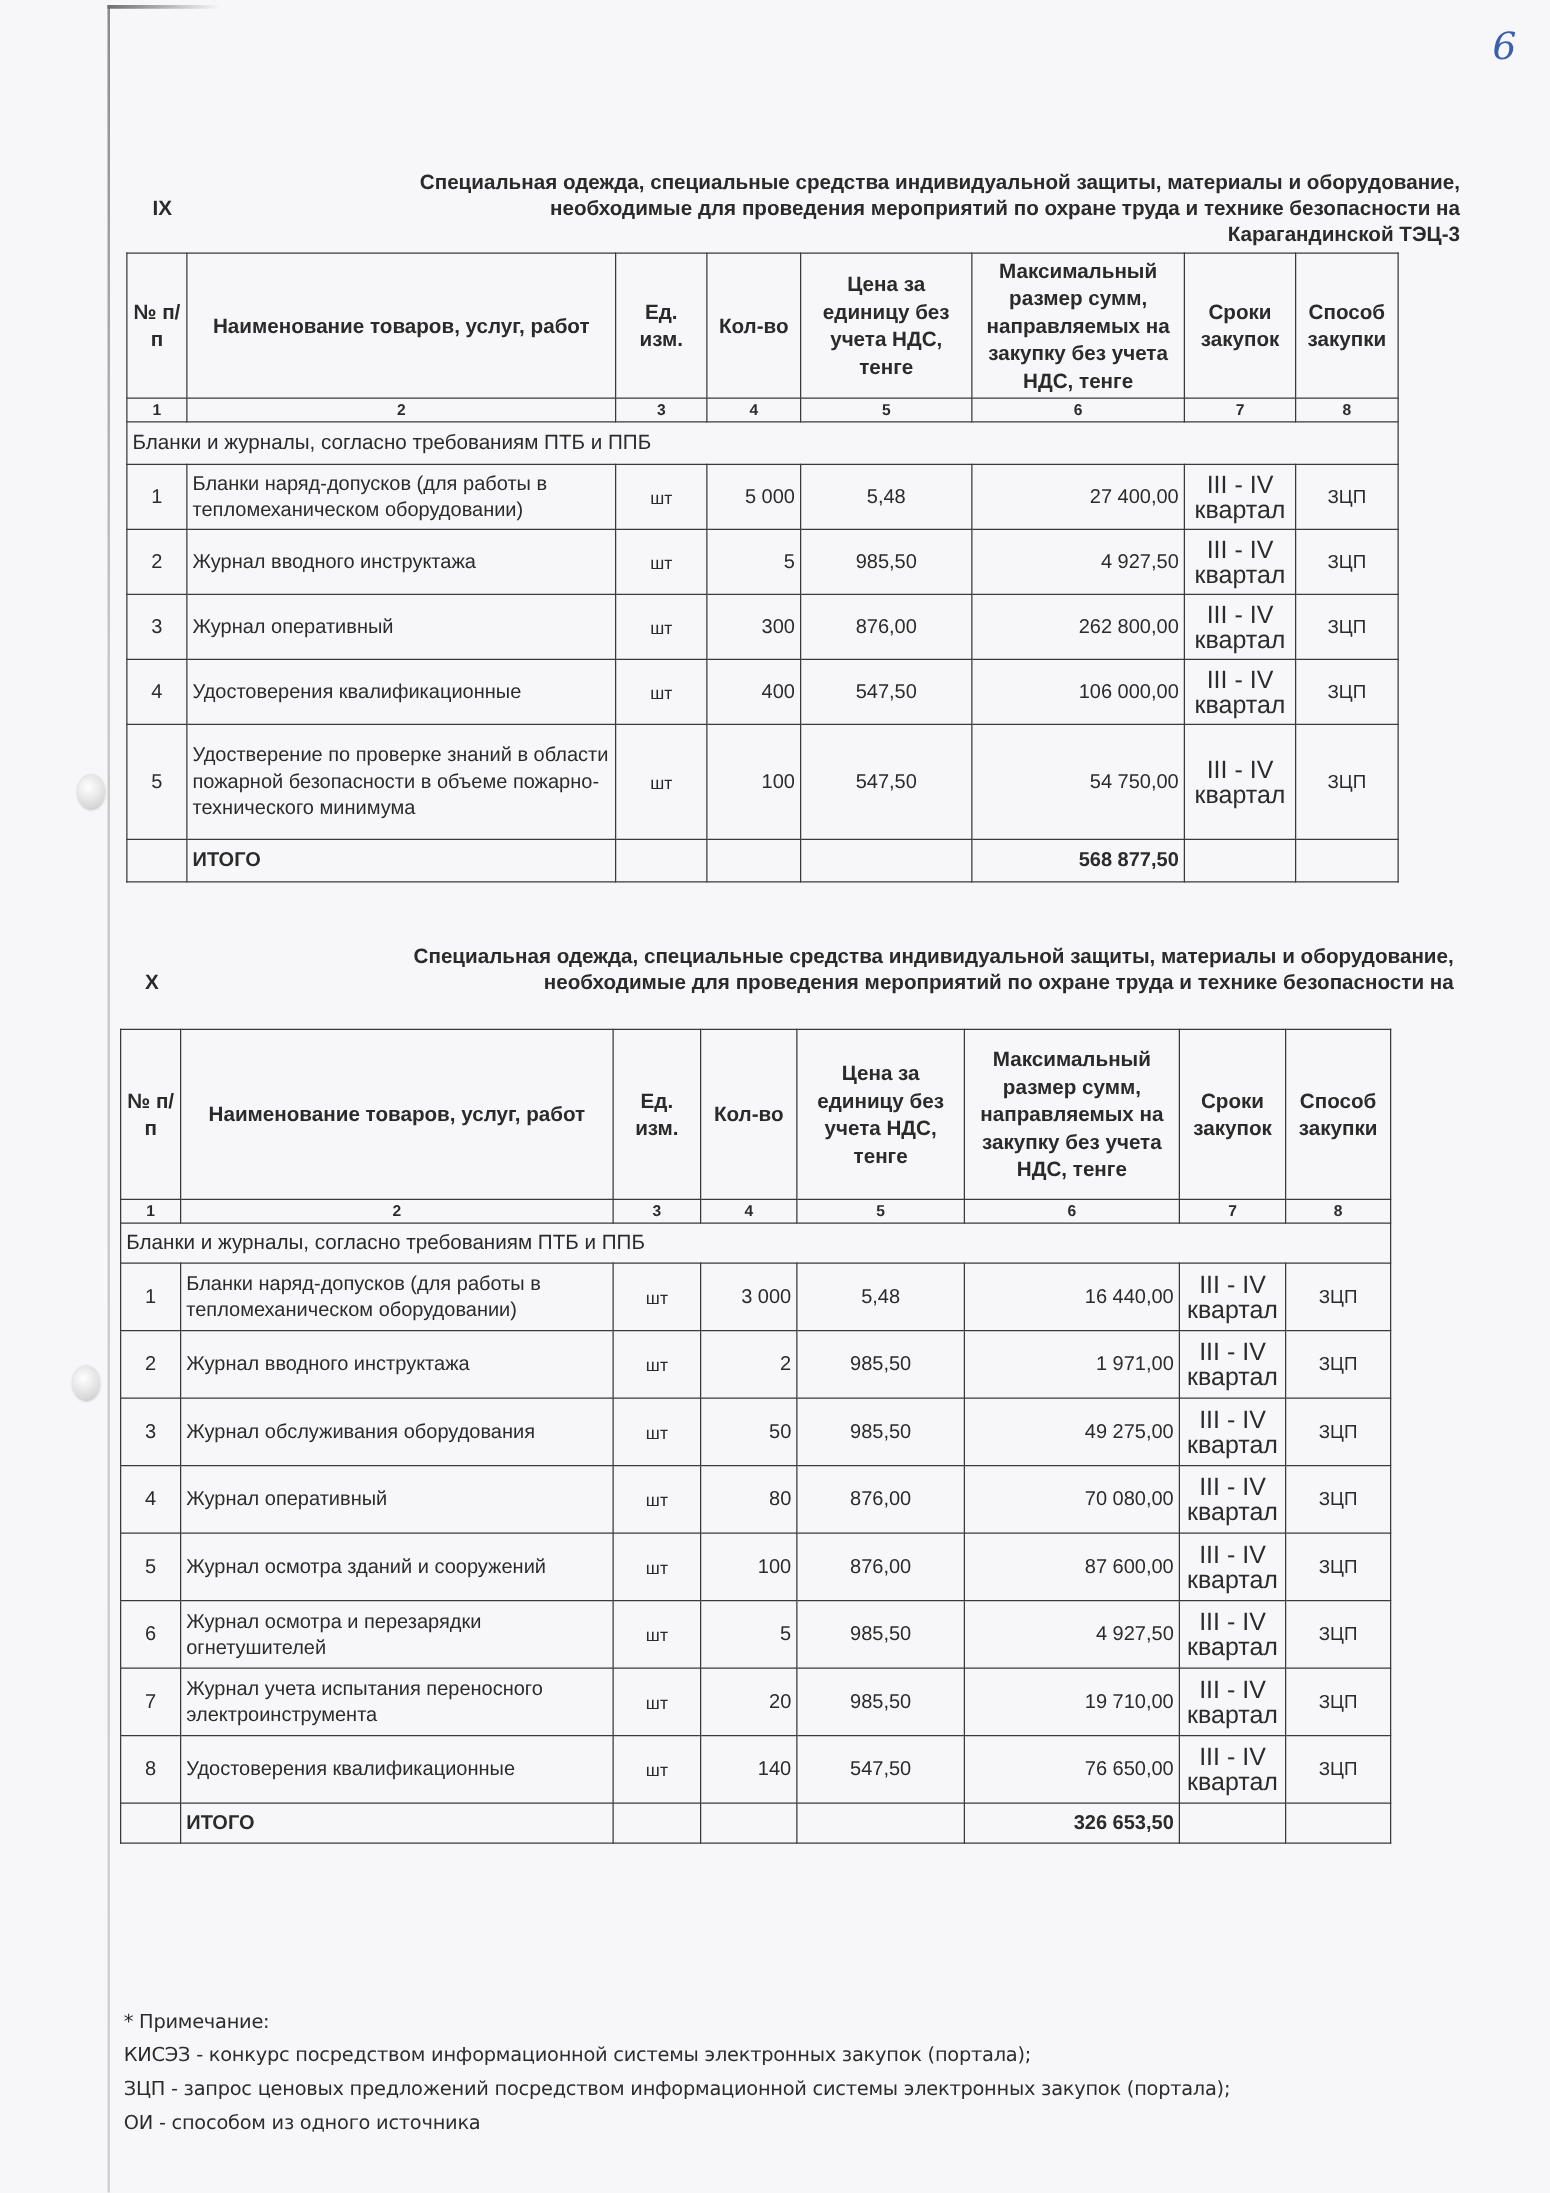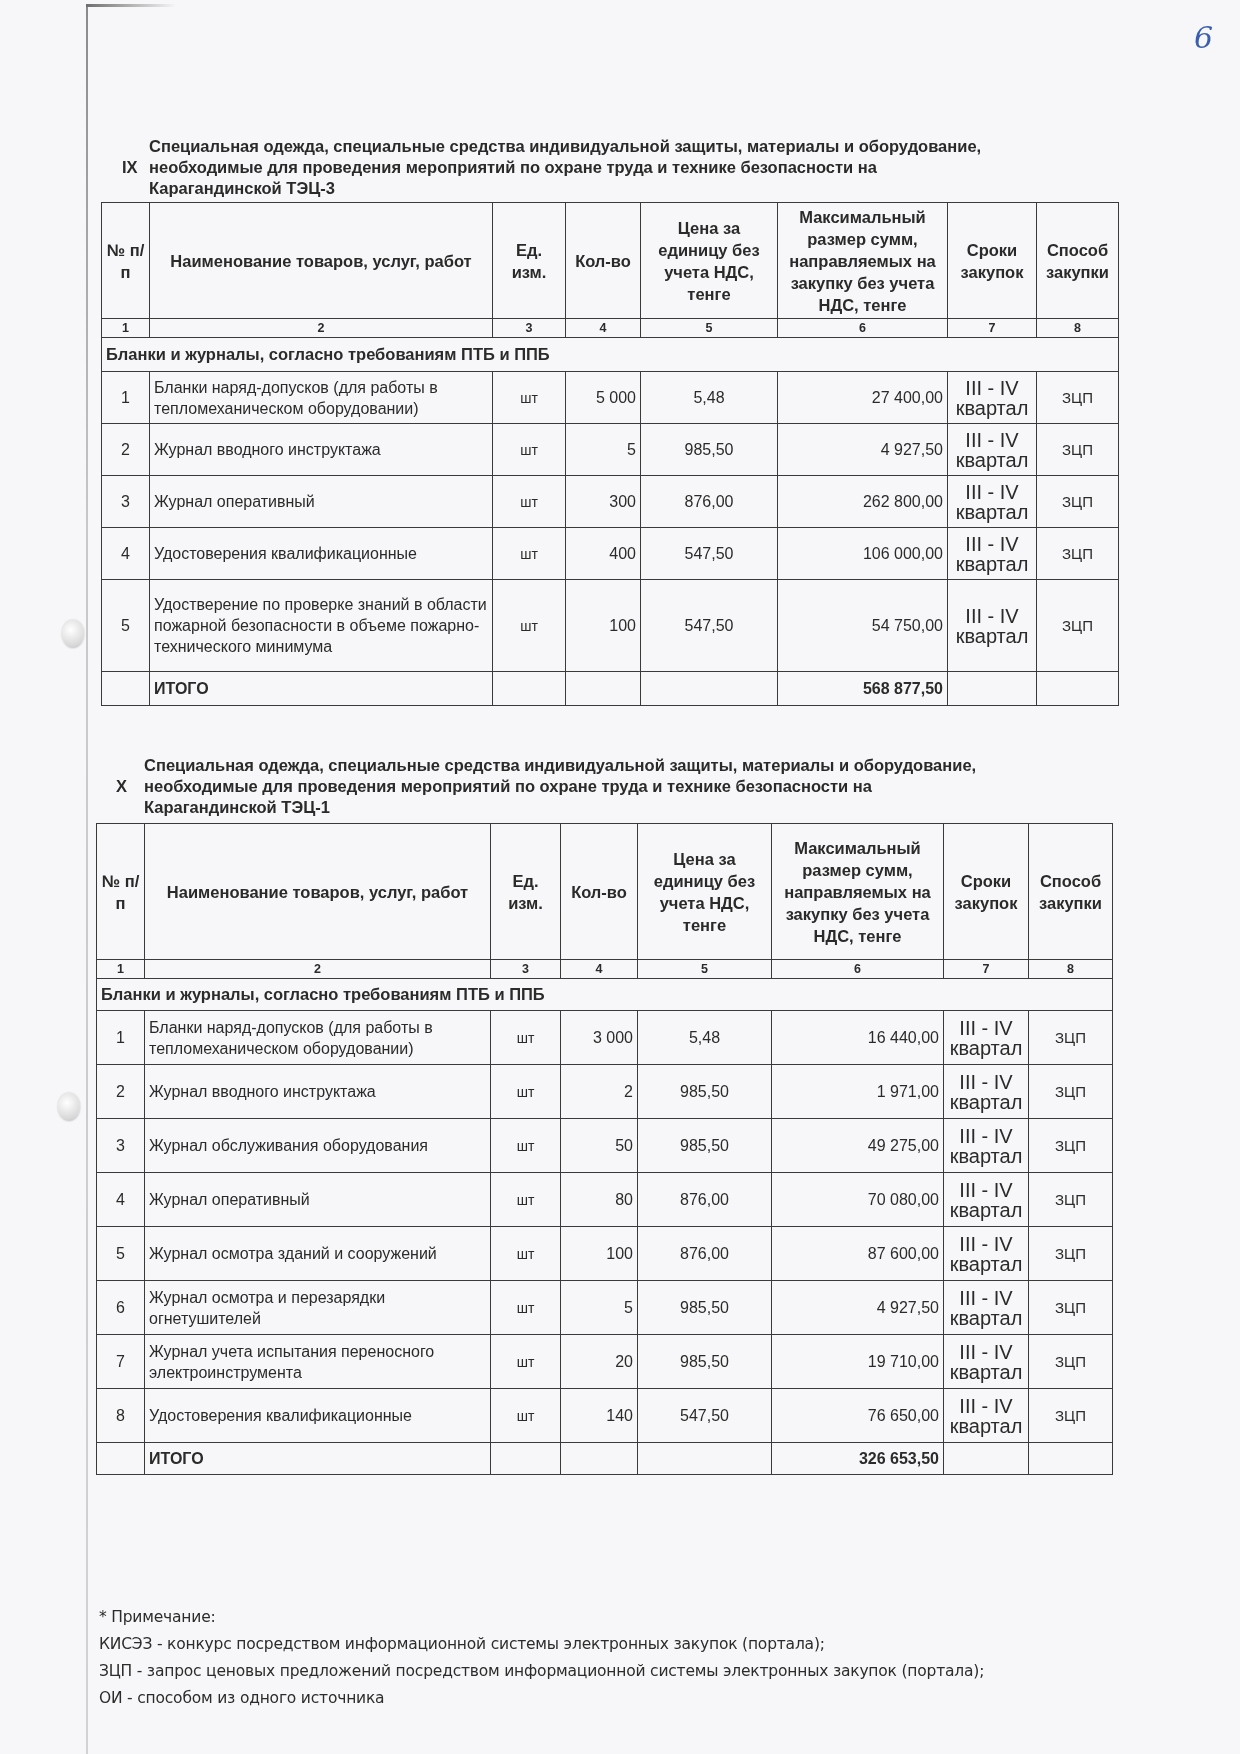--- a/index.html
+++ b/index.html
@@ -24,36 +24,36 @@
   }
   .page-number {
     position: absolute; left: 1194px; top: 20px;
     font-family: "DejaVu Serif", serif; font-style: italic;
     font-size: 30px; color: #3a5fae;
   }
   .section-title {
     position: absolute; font-weight: bold; font-size: 16.5px; line-height: 21px; color: #2a2a2a;
   }
   .section-title .roman { position: absolute; left: 0; top: 21px; width: 40px; text-align: left; }
-  .section-title .text { position: absolute; left: 48px; top: 0; width: 1000px; }
+  .section-title .text { position: absolute; left: 67px; top: 0; width: 1000px; text-align: right; }
 
   table.doc-table {
     position: absolute; border-collapse: collapse; table-layout: fixed;
     font-size: 16px; color: #2b2b2b;
   }
   table.doc-table td, table.doc-table th {
     border: 1.5px solid #3a3a3a; padding: 0 4px; vertical-align: middle;
     overflow: hidden;
   }
   table.doc-table th {
     font-weight: bold; font-size: 16.5px; line-height: 22px; text-align: center; color: #2a2a2a;
   }
   .hdr-name { text-align: left; padding-left: 4px !important; }
   .idx-row td { font-size: 12.5px; font-weight: bold; text-align: center; height: 18px; line-height: 16px; padding: 0; }
-  .group-row td { font-weight: bold; font-size: 16.5px; text-align: left; padding-left: 4px; }
+  .group-row td { font-weight: normal; font-size: 16.5px; text-align: left; padding-left: 4px; }
   td.c-num { text-align: center; }
   td.c-name { text-align: left; line-height: 21px; }
   td.c-unit { text-align: center; font-size: 14px; }
   td.c-qty { text-align: right; padding-right: 10px; }
   td.c-price { text-align: center; padding-right: 18px; }
   td.c-sum { text-align: right; padding-right: 8px; }
   td.c-term { text-align: center; font-size: 20px; line-height: 20px; }
   td.c-method { text-align: center; font-size: 15px; }
   .total-row td { font-weight: bold; }
 
@@ -194,21 +194,20 @@
     <td></td>
   </tr>
 </tbody>
   </table>
 
 <div class="section-title" style="left:96px; top:755px;">
   <span class="roman" style="left:20px;">X</span>
   <div class="text">
     <div>Специальная одежда, специальные средства индивидуальной защиты, материалы и оборудование,</div>
     <div>необходимые для проведения мероприятий по охране труда и технике безопасности на</div>
-    <div>Карагандинской ТЭЦ-1</div>
   </div>
 </div>
 
 <table class="doc-table" style="left:96px; top:823px; width:1016px;">
   <colgroup>
     <col style="width:48px">
       <col style="width:346px">
       <col style="width:70px">
       <col style="width:77px">
     <col style="width:134px">

